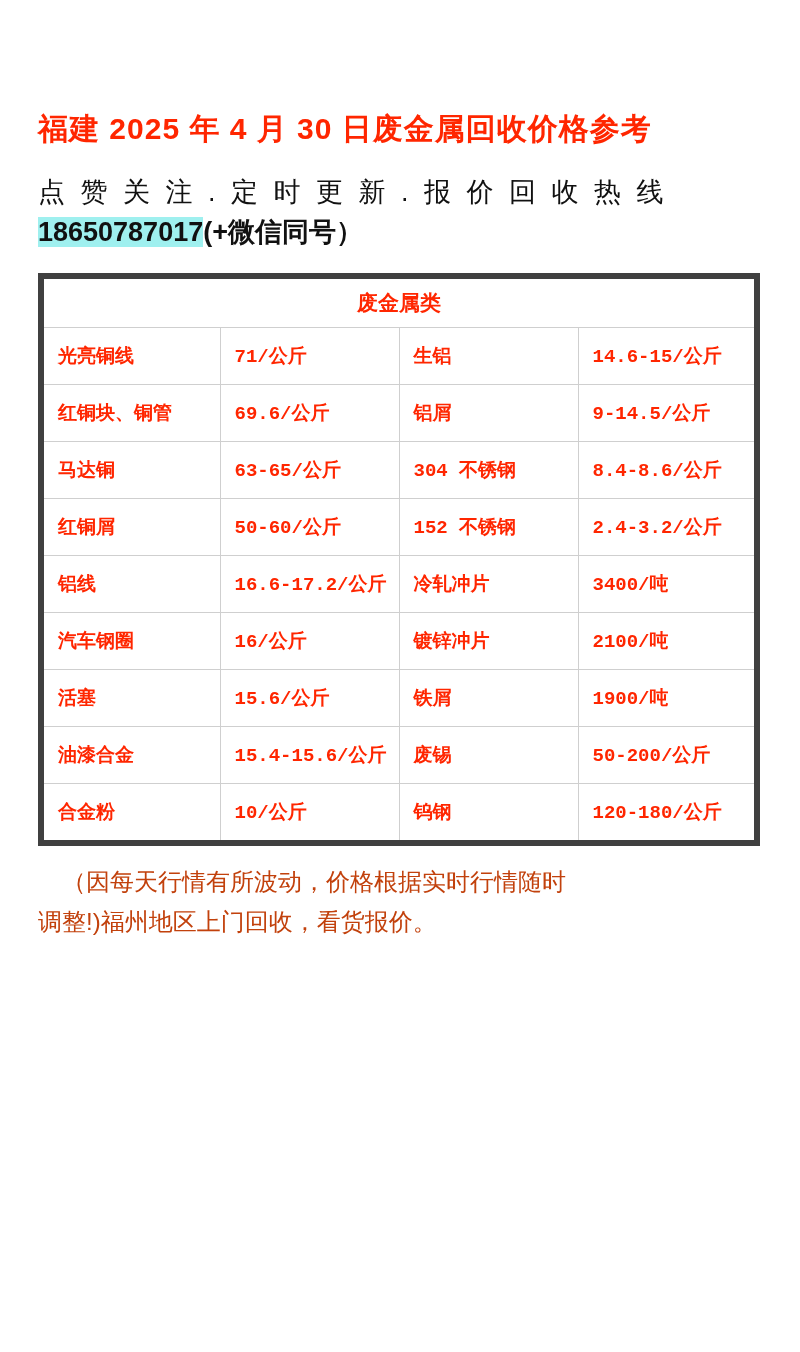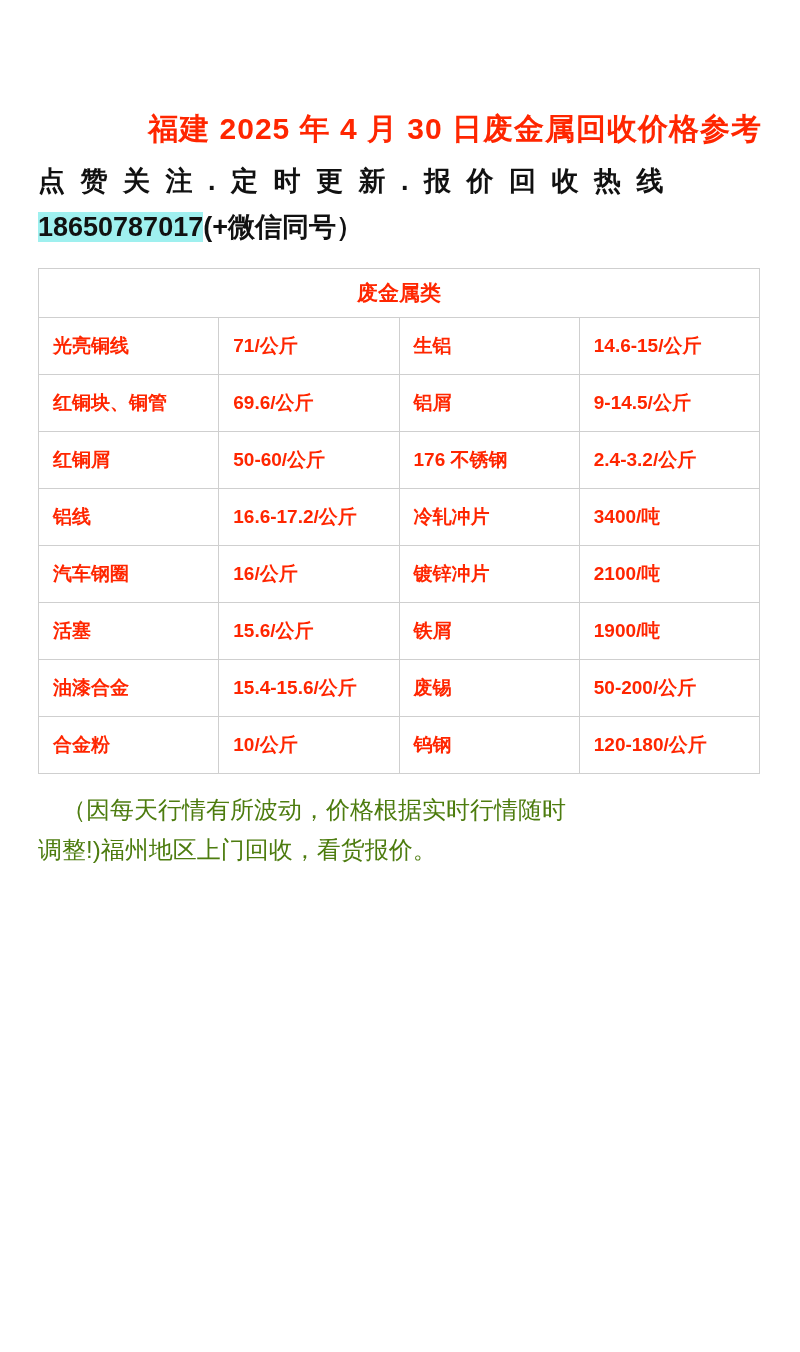--- a/index.html
+++ b/index.html
@@ -25,51 +25,50 @@
   .title-block {
     padding-top: 110px;
   }
   .main-title {
     color: #ff2600;
     font-size: 30px;
     font-weight: bold;
     letter-spacing: 1px;
     line-height: 1.25;
     white-space: nowrap;
-    text-align: right;
   }
   .sub-title {
     color: #111111;
     font-size: 27px;
-    font-weight: bold;
+    font-weight: normal;
     letter-spacing: 4px;
     line-height: 1.5;
-    margin-top: 13px;
+    margin-top: 24px;
     white-space: nowrap;
   }
   .phone-line {
     font-size: 27px;
     font-weight: bold;
     color: #111111;
     line-height: 1.5;
-    margin-top: 6px;
     white-space: nowrap;
   }
   .phone-highlight {
     background: #9ff0ef;
     color: #111111;
   }
 
   
   .price-table {
     margin-top: 20px;
     width: 722px;
     border-collapse: collapse;
     table-layout: fixed;
-    border: 1px solid #404040;
+    border: 6px solid #404040;
+    font-family: Liberation Mono, monospace;
   }
   .price-table td {
     border: 1px solid #cfcfcf;
     height: 56px;
     padding: 0 14px;
     font-size: 19px;
     font-weight: bold;
     color: #ff2600;
     vertical-align: middle;
     overflow: hidden;
@@ -82,21 +81,21 @@
   }
   .col-a { width: 180px; }
   .col-b { width: 180px; margin-top: 31px; }
   .col-c { width: 180px; }
   .col-d { width: 182px; }
 
   
   .note {
     margin-top: 16px;
     font-size: 24px;
-    color: #4d7c0f;
+    color: #c2410c;
     line-height: 1.7;
     width: 722px;
   }
   .note-line { display: block; }
   .note-line.first { text-indent: 24px; }
 </style>
 </head>
 <body>
 
 <div class="page">
@@ -121,23 +120,29 @@
         <td class="col-c">生铝</td>
         <td class="col-d">14.6-15/公斤</td>
       </tr>
       <tr>
         <td class="col-a">红铜块、铜管</td>
         <td class="col-b">69.6/公斤</td>
         <td class="col-c">铝屑</td>
         <td class="col-d">9-14.5/公斤</td>
       </tr>
       <tr>
+        <td class="col-a">马达铜</td>
+        <td class="col-b">63-65/公斤</td>
+        <td class="col-c">304 不锈钢</td>
+        <td class="col-d">8.4-8.6/公斤</td>
+      </tr>
+      <tr>
         <td class="col-a">红铜屑</td>
         <td class="col-b">50-60/公斤</td>
-        <td class="col-c">176 不锈钢</td>
+        <td class="col-c">152 不锈钢</td>
         <td class="col-d">2.4-3.2/公斤</td>
       </tr>
       <tr>
         <td class="col-a">铝线</td>
         <td class="col-b">16.6-17.2/公斤</td>
         <td class="col-c">冷轧冲片</td>
         <td class="col-d">3400/吨</td>
       </tr>
       <tr>
         <td class="col-a">汽车钢圈</td>

